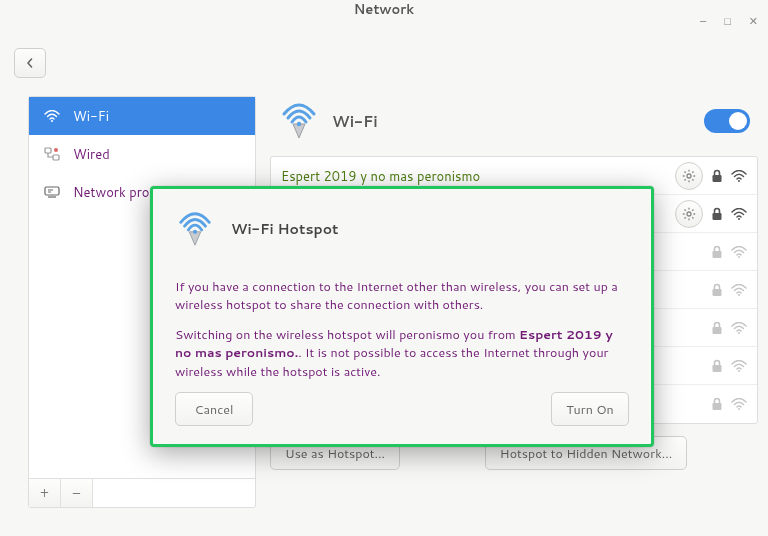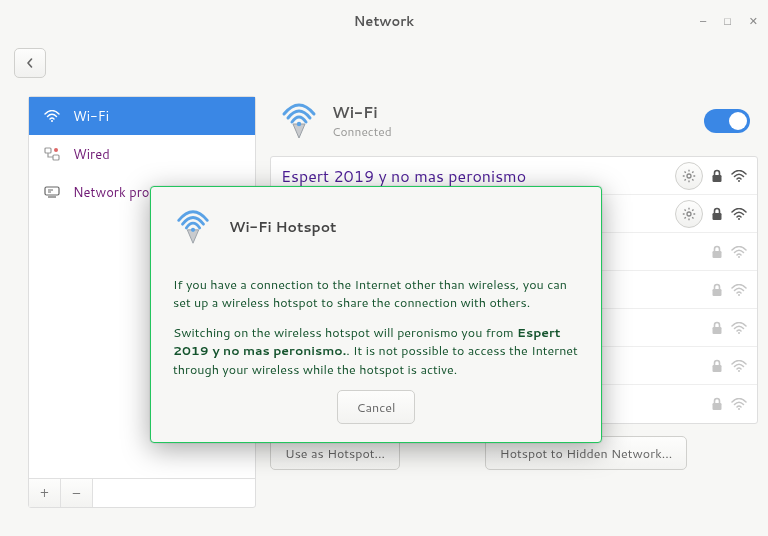--- a/index.html
+++ b/index.html
@@ -12,21 +12,21 @@
     background:#f7f7f5;
     position:relative;
     overflow:hidden;
   }
 
   
   .titlebar {
     height:42px;
     background:#f7f7f5;
     display:flex;
-    align-items:center;
+    align-items:flex-start;
     justify-content:center;
     position:relative;
   }
   .titlebar .title { font-weight:600; color:#555; }
   .win-controls {
     position:absolute; right:10px; top:0; height:42px;
     display:flex; align-items:center; gap:18px;
     color:#888;
   }
   .win-controls span { cursor:default; font-size:11px; }
@@ -112,21 +112,21 @@
     overflow:hidden;
   }
   .netrow {
     height:38px;
     border-bottom:1px solid #eee;
     display:flex; align-items:center;
     padding:0 10px;
     gap:8px;
   }
   .netrow:last-child { border-bottom:none; }
-  .netrow .name { flex:1; color:#4c1d95; font-size:16px; overflow:hidden; text-overflow:ellipsis; white-space:nowrap;}
+  .netrow .name { flex:1; color:#4d7c0f; font-size:13px; overflow:hidden; text-overflow:ellipsis; white-space:nowrap;}
   .gear {
     width:28px; height:28px;
     border:1px solid #d0d0cd;
     border-radius:14px;
     background:linear-gradient(#fdfdfc,#f1f1ef);
     display:flex; align-items:center; justify-content:center;
     color:#888;
   }
   .lock, .sig { color:#555; display:flex; align-items:center; }
   .lock.faded, .sig.faded { color:#c5c5c5; }
@@ -145,32 +145,32 @@
   }
   .spacer { flex:1; }
 
   
   .overlay {
     position:absolute; inset:0;
   }
   .dialog {
     position:absolute;
     left:150px; top:186px;
-    width:452px;
+    width:504px;
     background:#f7f7f5;
-    border:1px solid #22c55e;
+    border:3px solid #22c55e;
     border-radius:4px;
     box-shadow:0 6px 28px rgba(0,0,0,0.35), 0 0 0 1px rgba(0,0,0,0.05);
     padding:20px 22px 18px 22px;
   }
   .dlg-head { display:flex; align-items:center; gap:16px; margin-bottom:14px;}
   .dlg-head .title { font-weight:700; font-size:14px; color:#444; }
-  .dlg-body { color:#14532d; font-size:12.5px; line-height:1.45;margin-top:28px; }
+  .dlg-body { color:#701a75; font-size:12.5px; line-height:1.45;margin-top:28px; }
   .dlg-body p { margin:0 0 12px 0; }
-  .dlg-btns { display:flex; justify-content:center; gap:10px; margin-top:6px;}
+  .dlg-btns { display:flex; justify-content:space-between; gap:10px; margin-top:6px;}
   .dlg-btns .g-btn { min-width:78px; text-align:center; }
 
   
   .svg-i { display:block; }
 </style>
 </head>
 <body>
 
 <div class="titlebar">
   <div class="title">Network</div>
@@ -232,21 +232,20 @@
     <div class="panel-head">
       <svg class="wifi-logo" viewBox="0 0 42 42">
         <path d="M21 38 L15 24 H27 Z" fill="#c9cbce" stroke="#9aa0a6" stroke-width="1"></path>
         <path d="M6 14 Q21 -4 36 14" stroke="#5aa2e6" stroke-width="3" fill="none" stroke-linecap="round"></path>
         <path d="M10 18 Q21 4 32 18" stroke="#5aa2e6" stroke-width="3" fill="none" stroke-linecap="round"></path>
         <path d="M14 22 Q21 12 28 22" stroke="#5aa2e6" stroke-width="3" fill="none" stroke-linecap="round"></path>
         <circle cx="21" cy="24" r="2.2" fill="#5aa2e6"></circle>
       </svg>
       <div class="labels">
         <div class="big">Wi-Fi</div>
-        <div class="small">Connected</div>
       </div>
       <div class="switch"></div>
     </div>
 
     <div class="netlist" id="netlist">
         <div class="netrow">
           <div class="name">Espert 2019 y no mas peronismo</div>
           <div class="gear">
             <svg class="svg-i" width="14" height="14" viewBox="0 0 14 14">
               <circle cx="7" cy="7" r="2" fill="none" stroke="currentColor" stroke-width="1.3"></circle>
@@ -405,15 +404,16 @@
       <div class="title">Wi-Fi Hotspot</div>
     </div>
     <div class="dlg-body">
       <p>If you have a connection to the Internet other than wireless, you can set up a wireless hotspot to share the connection with others.</p>
       <p>
         <span>Switching on the wireless hotspot will peronismo you from </span><b>Espert 2019 y no mas peronismo.</b><span>. It is not possible to access the Internet through your wireless while the hotspot is active.</span>
       </p>
     </div>
     <div class="dlg-btns">
       <div class="g-btn">Cancel</div>
+      <div class="g-btn">Turn On</div>
     </div>
   </div>
 </div>
 
 </body></html>

